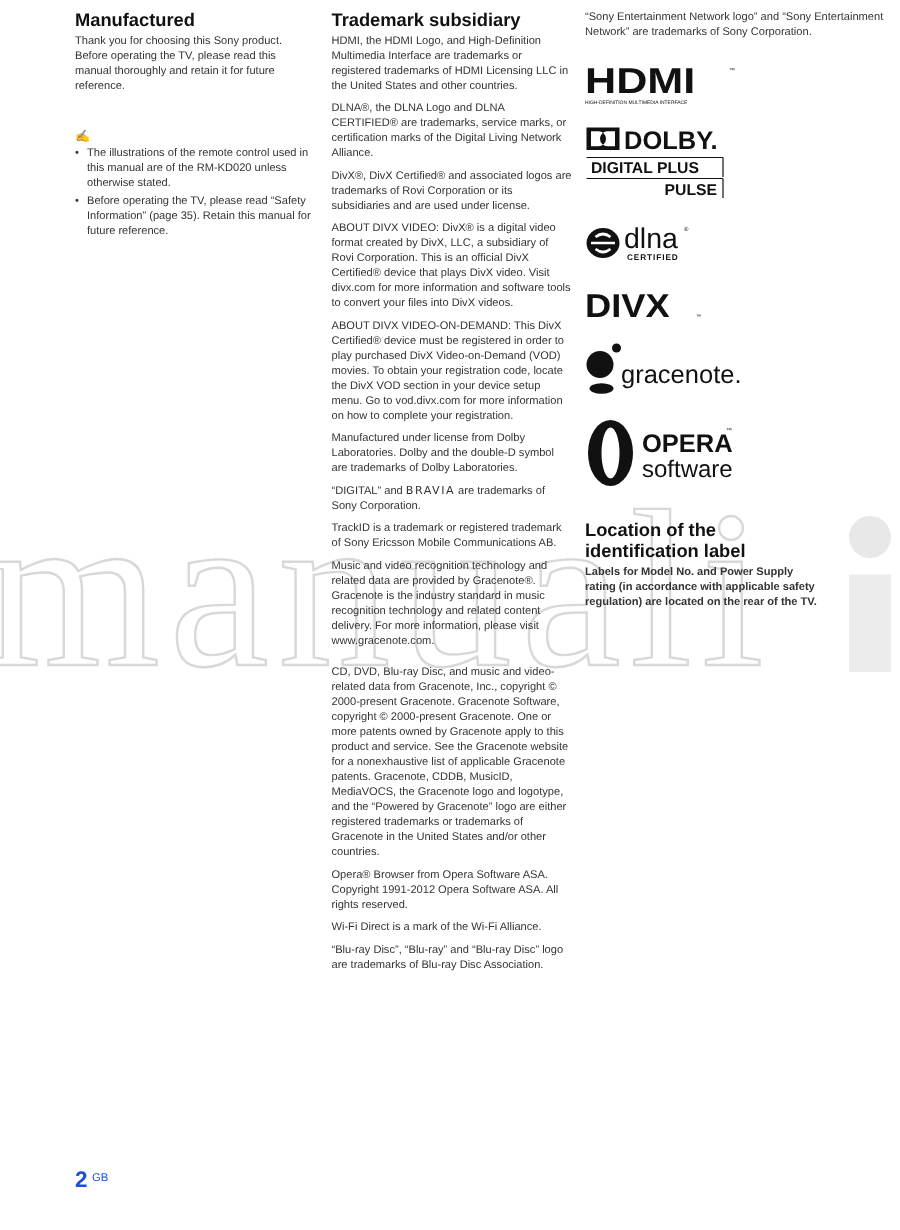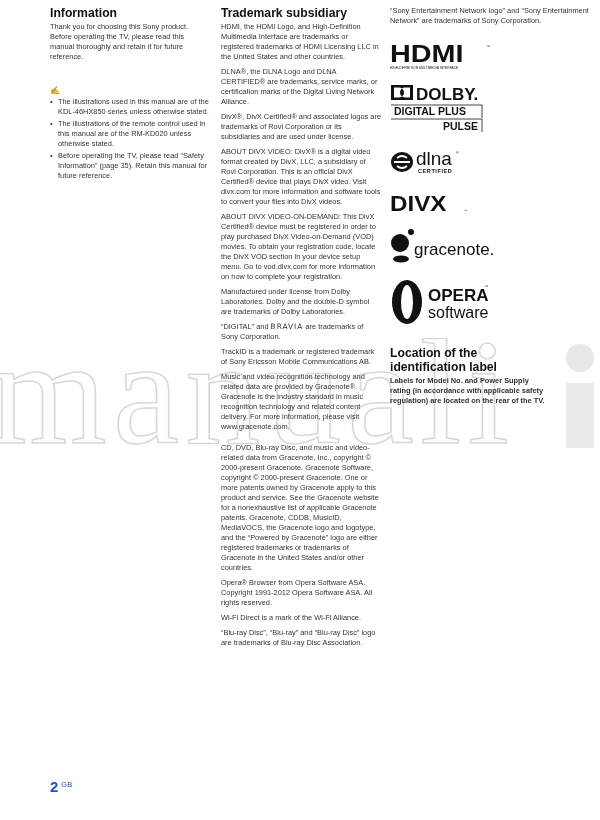--- a/index.html
+++ b/index.html
@@ -25,25 +25,24 @@
 </head>
 <body>
 
 <svg class="watermark" viewBox="0 0 600 110">
   <text x="-10" y="105" font-family="Liberation Serif, serif" font-size="150" fill="none" stroke="#d8d8d8" stroke-width="1.6" letter-spacing="6">manuali</text>
   <circle cx="580" cy="20" r="14" fill="#e8e8e8"></circle>
   <rect x="566" y="45" width="28" height="65" fill="#ececec"></rect>
 </svg>
 
 <div class="col col1">
-  <h2>Information</h2>
+  <h2>Manufactured</h2>
   <p>Thank you for choosing this Sony product. Before operating the TV, please read this manual thoroughly and retain it for future reference.</p>
   <span class="note-icon">✍</span>
   <ul>
-    <li>The illustrations used in this manual are of the KDL-46HX850 series unless otherwise stated.</li>
     <li>The illustrations of the remote control used in this manual are of the RM-KD020 unless otherwise stated.</li>
     <li>Before operating the TV, please read “Safety Information” (page 35).  Retain this manual for future reference.</li>
   </ul>
 </div>
 
 <div class="col col2">
   <h2>Trademark subsidiary</h2>
   <p>HDMI, the HDMI Logo, and High-Definition Multimedia Interface are trademarks or registered trademarks of HDMI Licensing LLC in the United States and other countries.</p>
   <p>DLNA®, the DLNA Logo and DLNA CERTIFIED® are trademarks, service marks, or certification marks of the Digital Living Network Alliance.</p>
   <p>DivX®, DivX Certified® and associated logos are trademarks of Rovi Corporation or its subsidiaries and are used under license.</p>

